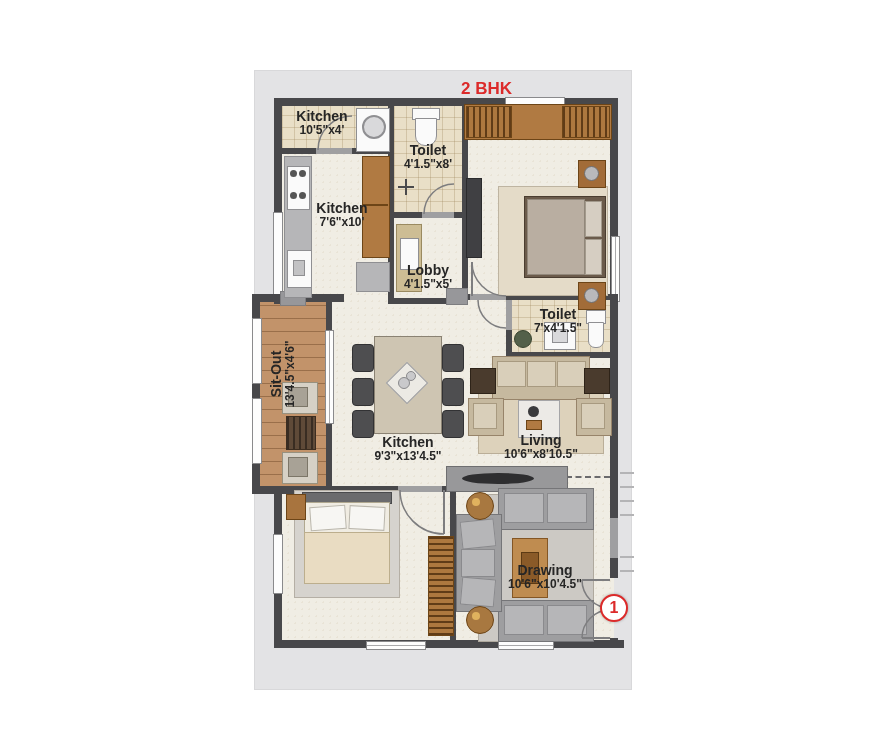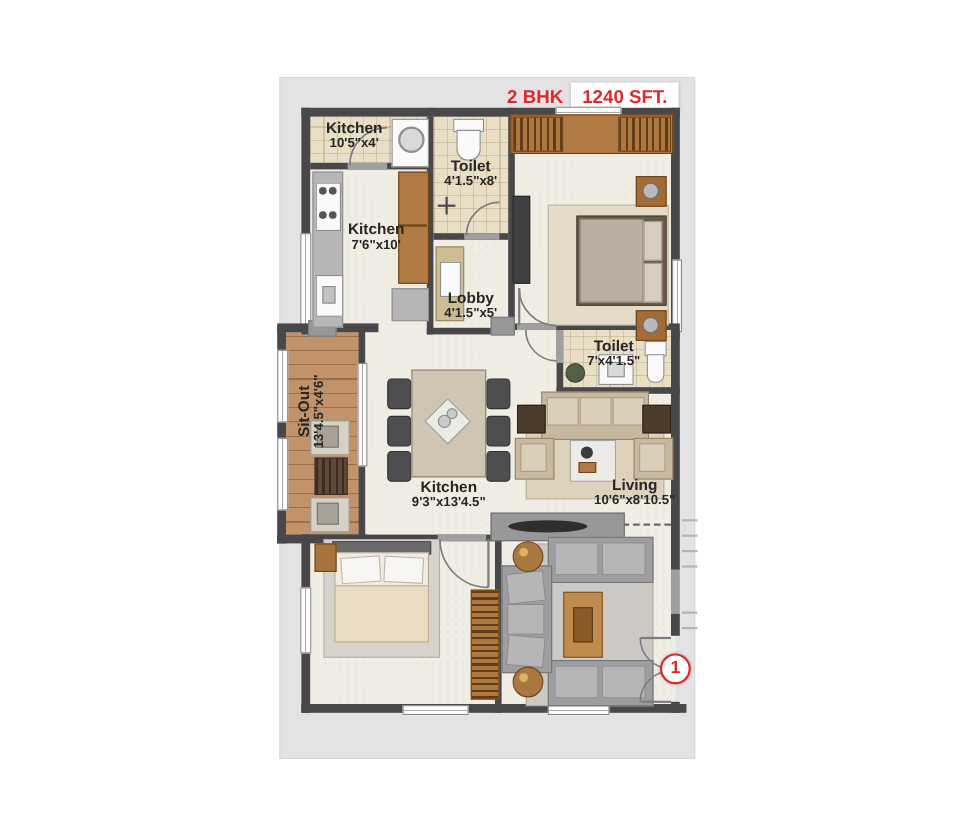--- a/index.html
+++ b/index.html
@@ -47,21 +47,20 @@
   svg.arcs{pointer-events:none;}
 </style>
 </head>
 <body>
 
 <div class="stage">
 
   <div class="abs panel" style="left:254px;top:70px;width:376px;height:618px;"></div>
 
   <div class="abs hdr-red" style="left:448px;top:79px;width:64px;text-align:right;">2 BHK</div>
-  <div class="abs areabox hdr-red" style="left:519px;top:75px;width:98px;height:27px;">1240 SFT.</div>
 
   <div class="abs floor" style="left:278px;top:102px;width:336px;height:542px;"></div>
   <div class="abs wood" style="left:256px;top:300px;width:74px;height:188px;"></div>
   <div class="abs tile" style="left:282px;top:104px;width:106px;height:48px;"></div>
   <div class="abs tile" style="left:394px;top:104px;width:68px;height:110px;"></div>
   <div class="abs tile" style="left:506px;top:300px;width:104px;height:54px;"></div>
 
   <div class="abs wall" style="left:274px;top:98px;width:120px;height:8px;"></div>
   <div class="abs wall" style="left:390px;top:98px;width:78px;height:8px;"></div>
   <div class="abs wall" style="left:462px;top:98px;width:156px;height:8px;"></div>
@@ -256,20 +255,24 @@
     <div class="rdims">13'4.5"x4'6"</div>
   </div>
   <div class="abs roomlabel" style="left:512px;top:306px;width:92px;">
     <div class="rname">Toilet</div>
     <div class="rdims">7'x4'1.5"</div>
   </div>
   <div class="abs roomlabel" style="left:350px;top:434px;width:116px;">
     <div class="rname">Kitchen</div>
     <div class="rdims">9'3"x13'4.5"</div>
   </div>
-  <div class="abs roomlabel" style="left:478px;top:432px;width:126px;padding-left:36px;">
+  <div class="abs roomlabel" style="left:478px;top:432px;width:126px;">
     <div class="rname">Living</div>
     <div class="rdims">10'6"x8'10.5"</div>
   </div>
+  <div class="abs roomlabel" style="left:482px;top:562px;width:126px;">
+    <div class="rname">Drawing</div>
+    <div class="rdims">10'6"x10'4.5"</div>
+  </div>
 
   <div class="abs marker" style="left:600px;top:594px;width:24px;height:24px;">1</div>
 
 </div>
 
 </body></html>

